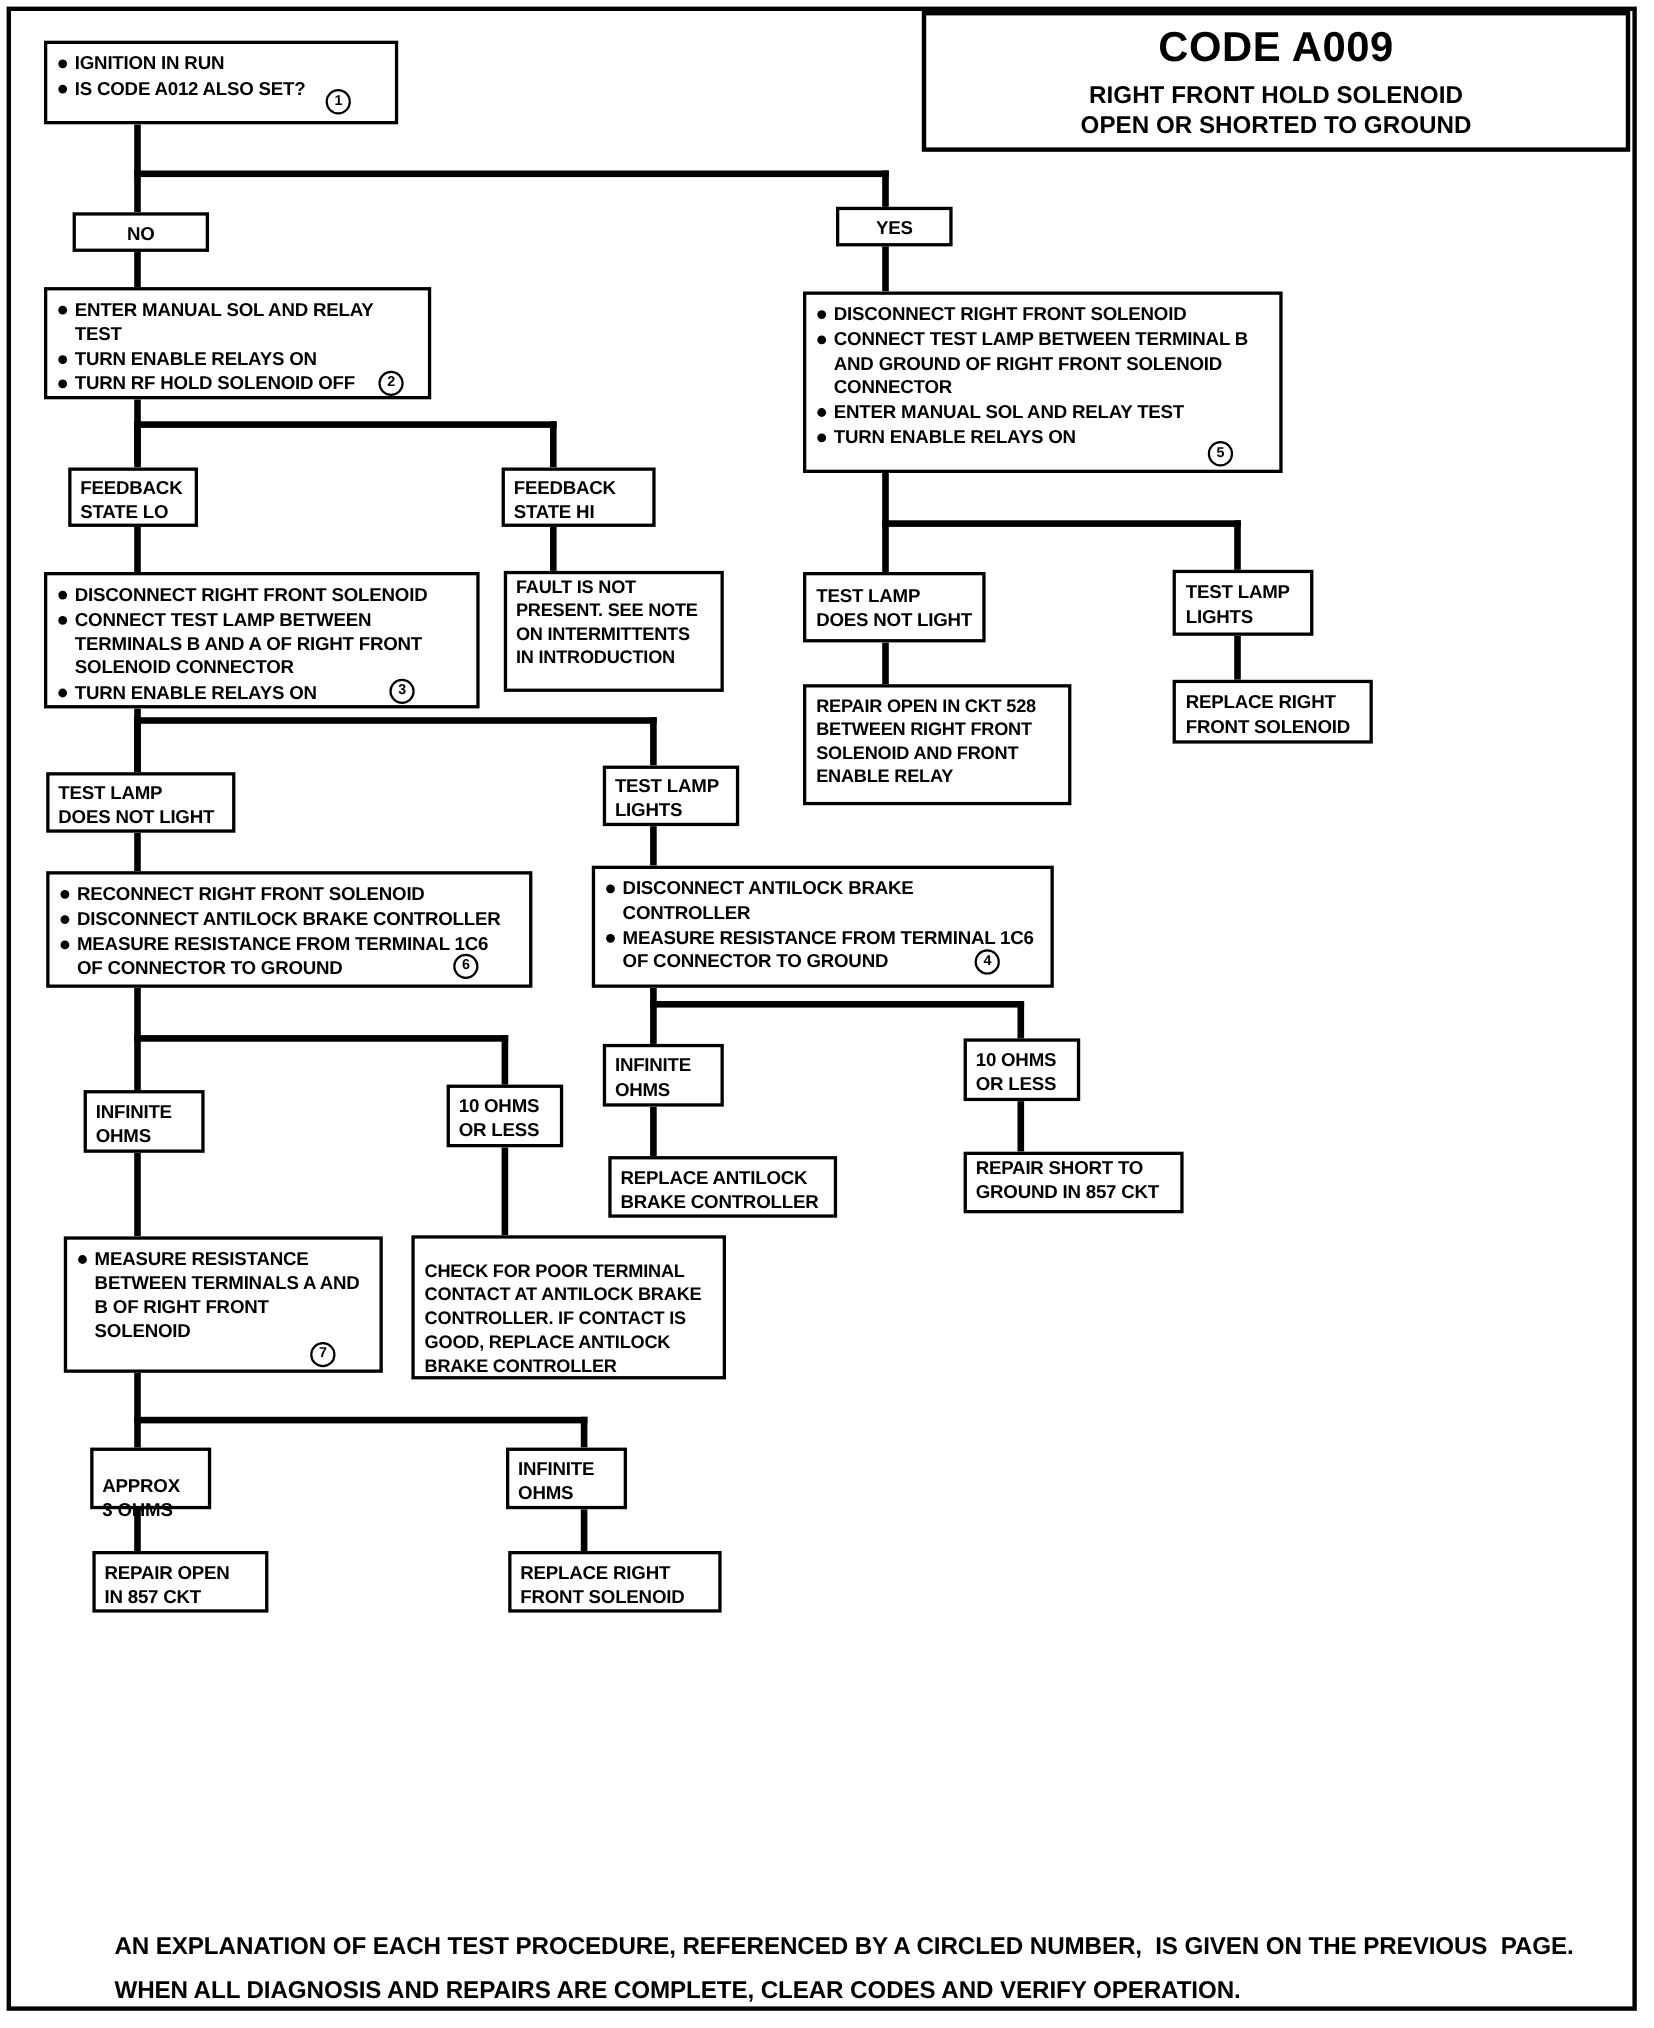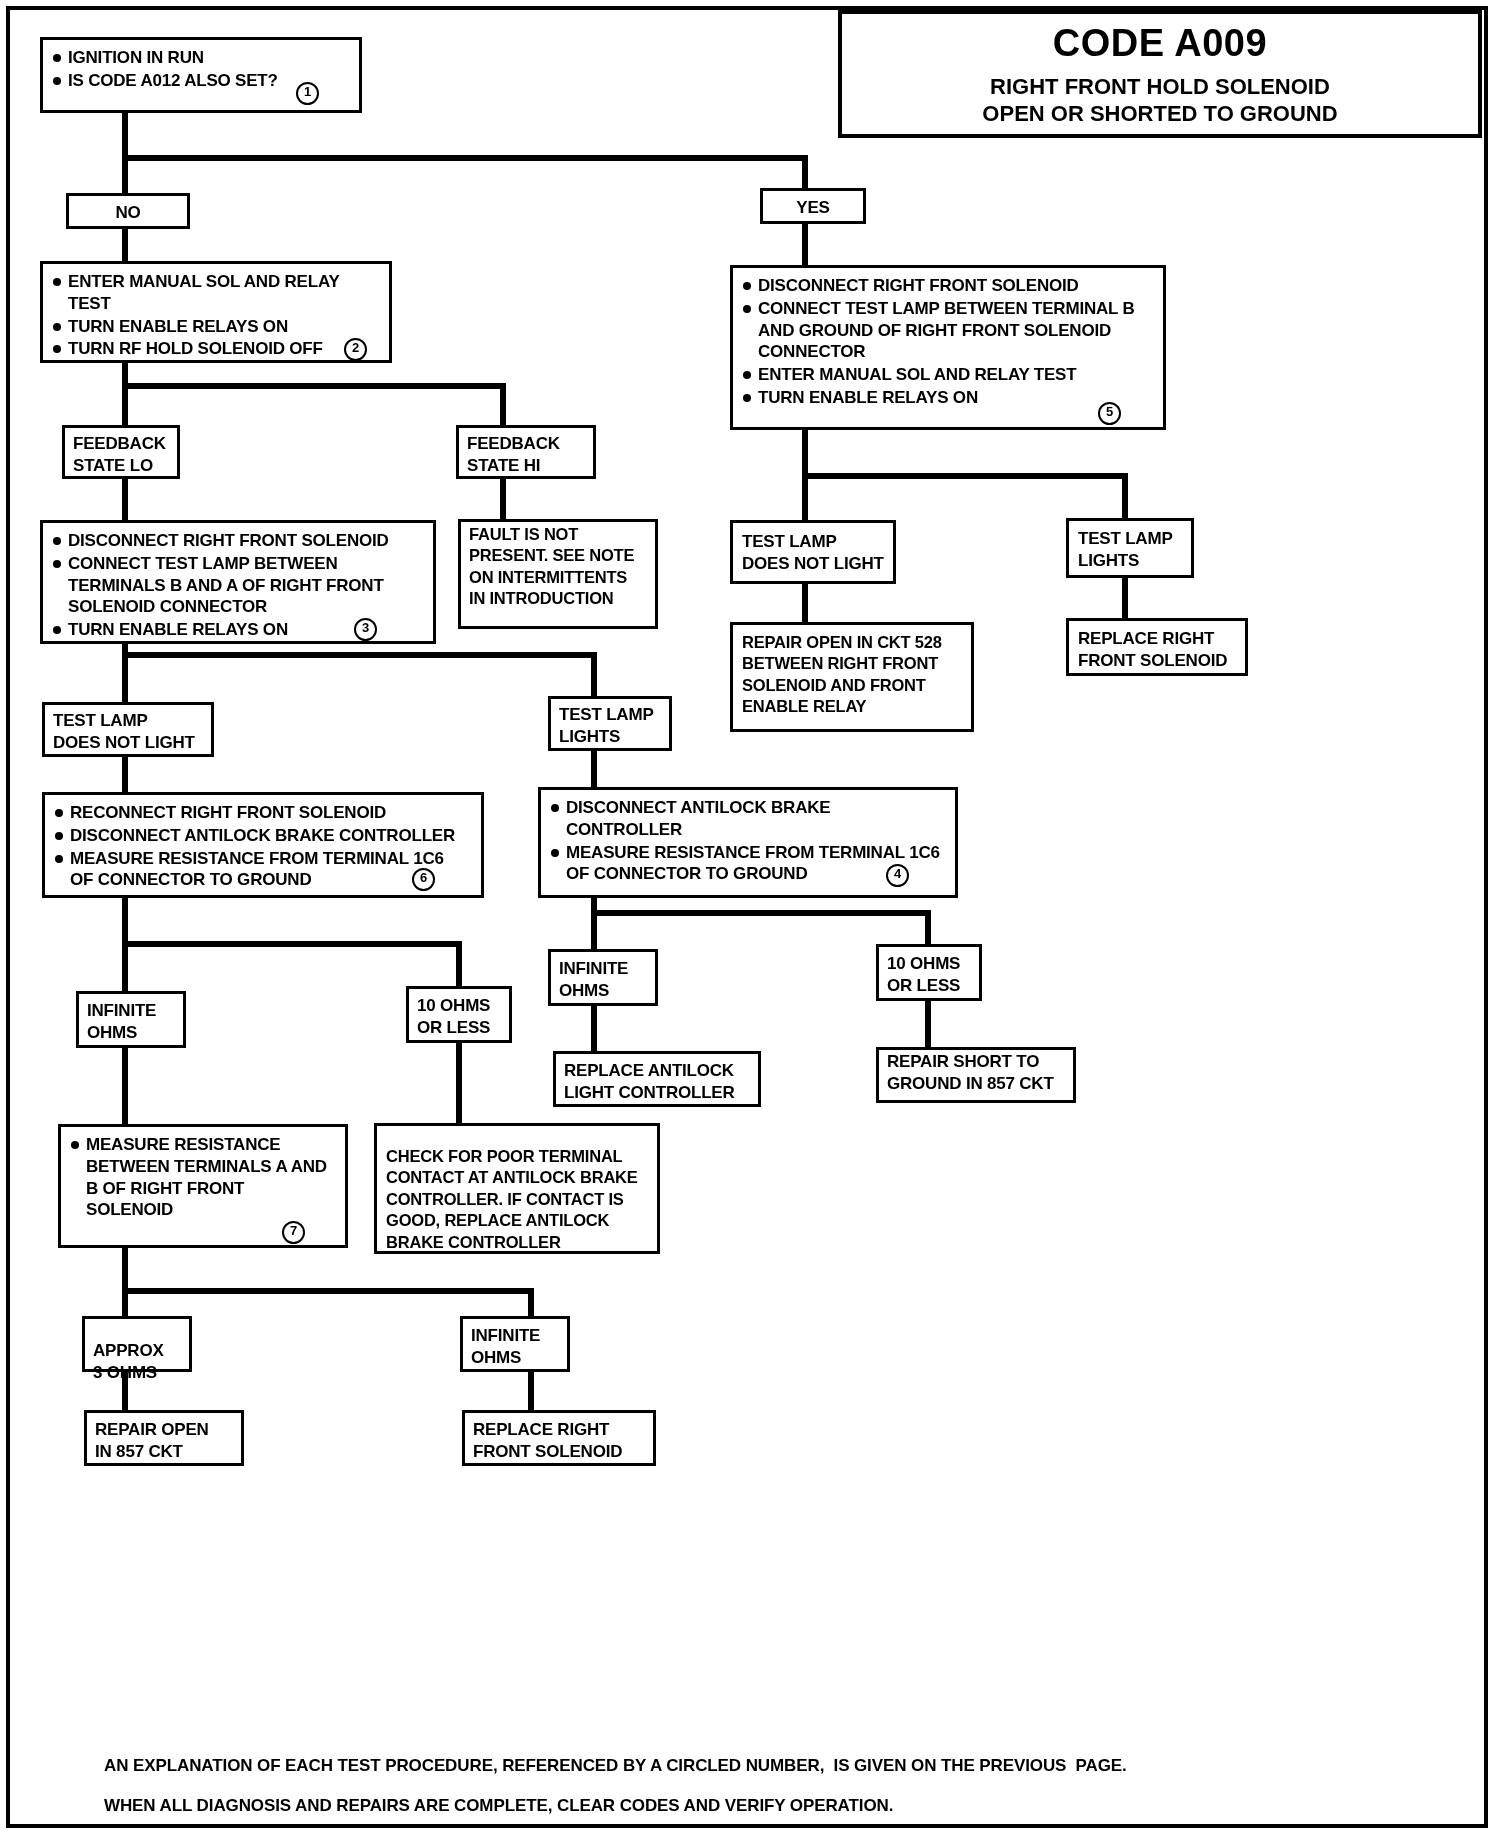--- a/index.html
+++ b/index.html
@@ -121,21 +121,21 @@
   #title-sub {
     font-size: 22px;
     font-weight: bold;
     line-height: 1.24;
     margin-top: 8px;
     white-space: pre-line;
   }
   
   .footer-line {
     position: absolute;
-    font-size: 17px;
+    font-size: 22px;
     font-weight: bold;
     letter-spacing: -0.1px;
     white-space: pre;
   }
 </style>
 </head>
 <body>
 
 <div id="page">
 
@@ -348,21 +348,21 @@
   <div class="box" style="left:876px; top:944px; width:106px; height:57px;">
     <div class="inner" style="padding:6px 8px;">
       <span class="lbl">10 OHMS
 OR LESS</span>
     </div>
   </div>
 
   <div class="box" style="left:553px; top:1051px; width:208px; height:56px;">
     <div class="inner" style="padding:6px 8px;">
       <span class="lbl">REPLACE ANTILOCK
-LIGHT CONTROLLER</span>
+BRAKE CONTROLLER</span>
     </div>
   </div>
 
   <div class="box" style="left:876px; top:1047px; width:200px; height:56px;">
     <div class="inner" style="padding:1px 8px;">
       <span class="lbl">REPAIR SHORT TO
 GROUND IN 857 CKT</span>
     </div>
   </div>
 

